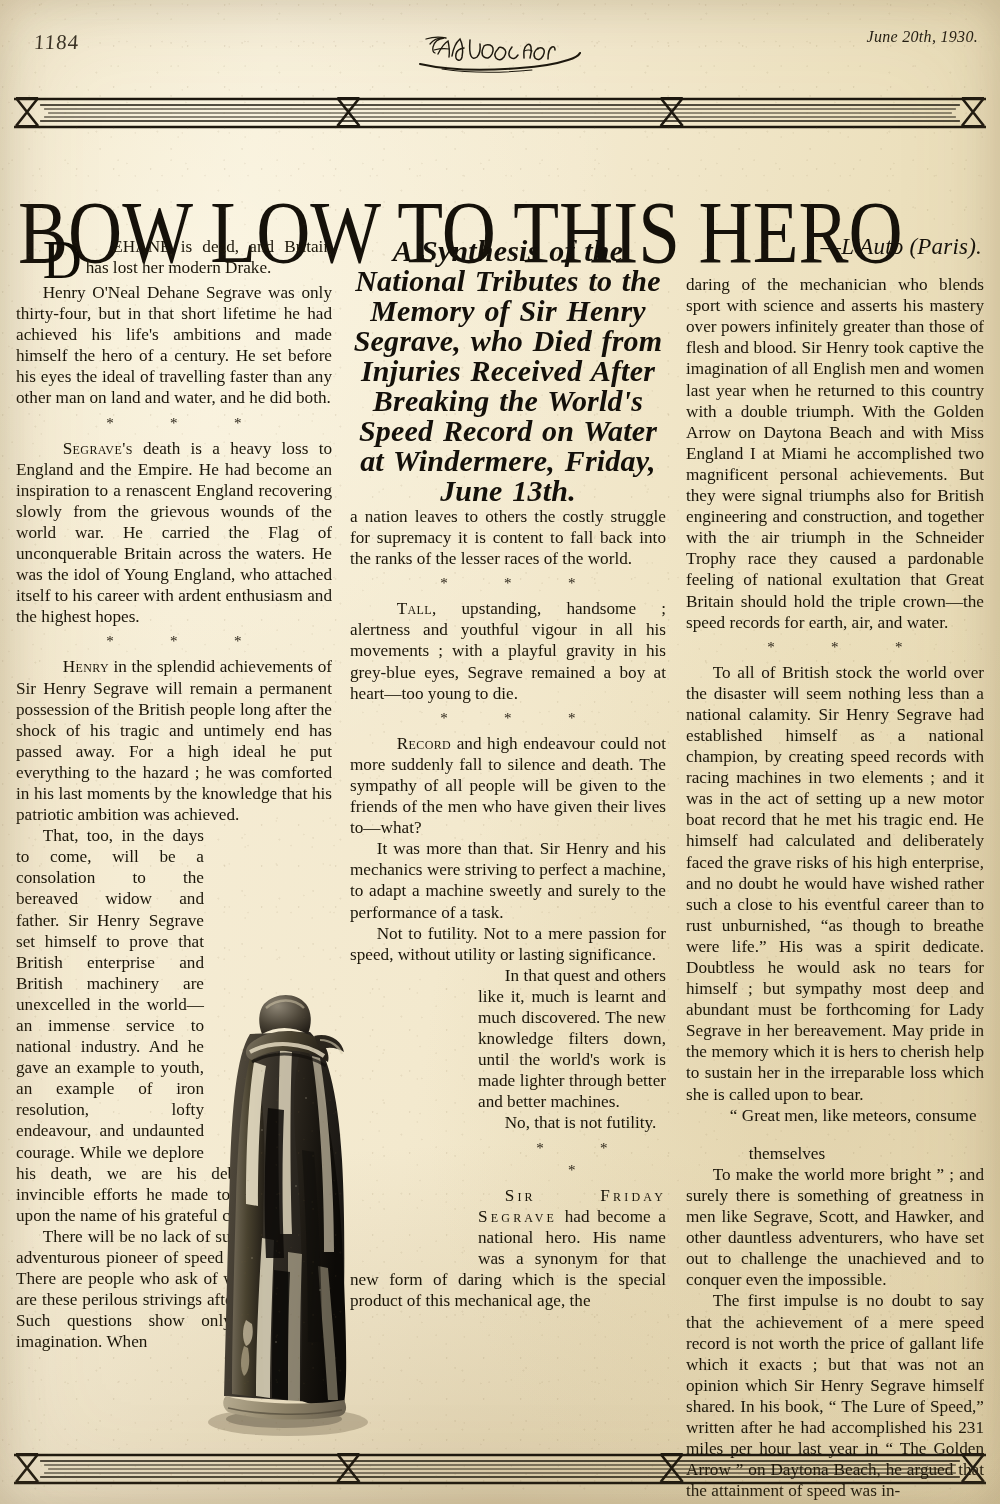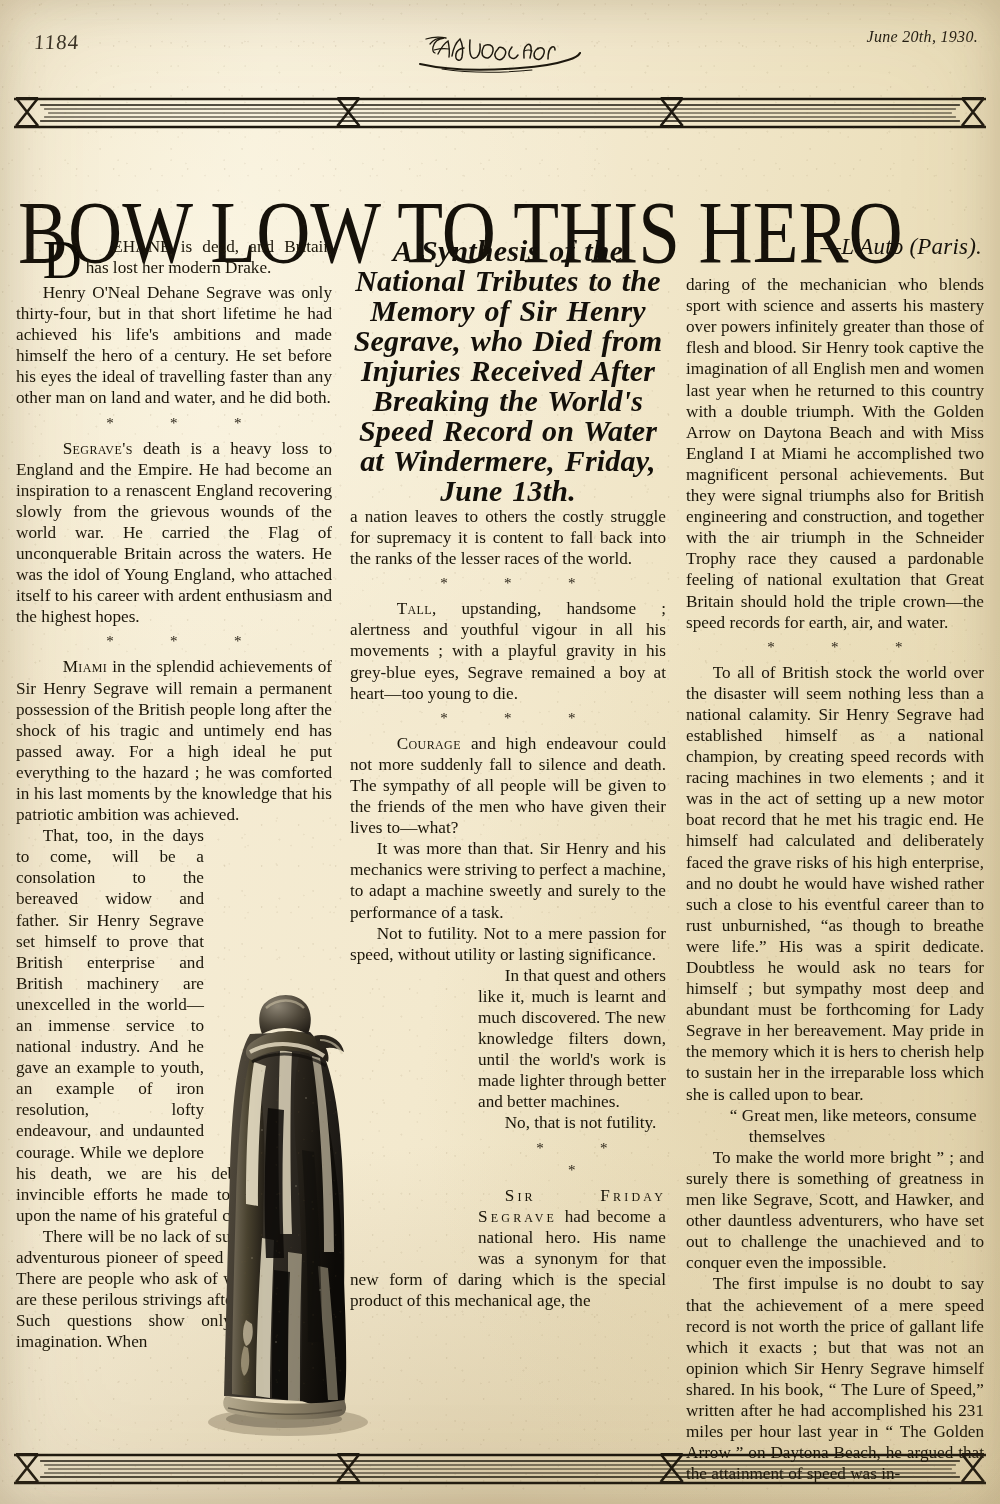--- a/index.html
+++ b/index.html
@@ -222,21 +222,21 @@
     height: 330px;
     shape-outside: inset(0);
   }
   .shape-left {
     float: left;
     width: 128px;
     height: 300px;
     shape-outside: inset(0);
   }
   .verse { text-indent: 0; padding-left: 1.0em; }
-  .verse .ind { display: block; padding-left: 1.1em; }
+  .verse .ind { display: block; padding-left: 1.1em; margin-top: 17px; }
 </style>
 </head>
 <body>
 
 <div class="page">
   <div class="content">
 
     <div class="runhead">
       <div class="folio">1184</div>
 
@@ -296,37 +296,37 @@
       <div class="col col-1">
         <p class="dropcap-para"><span class="dropcap">D</span><span>EHANE is dead, and Britain has lost her modern Drake.</span></p>
         <p>Henry O'Neal Dehane Segrave was only thirty-four, but in that short lifetime he had achieved his life's ambitions and made himself the hero of a century. He set before his eyes the ideal of travelling faster than any other man on land and water, and he did both.</p>
 
         <div class="dinkus"><span>*</span><span>*</span><span>*</span></div>
 
         <p><span class="sc">Segrave's</span><span> death is a heavy loss to England and the Empire. He had become an inspiration to a renascent England recovering slowly from the grievous wounds of the world war. He carried the Flag of unconquerable Britain across the waters. He was the idol of Young England, who attached itself to his career with ardent enthusiasm and the highest hopes.</span></p>
 
         <div class="dinkus"><span>*</span><span>*</span><span>*</span></div>
 
-        <p><span class="sc">Miami</span><span> in the splendid achievements of Sir Henry Segrave will remain a permanent possession of the British people long after the shock of his tragic and untimely end has passed away. For a high ideal he put everything to the hazard ; he was comforted in his last moments by the knowledge that his patriotic ambition was achieved.</span></p>
+        <p><span class="sc">Henry</span><span> in the splendid achievements of Sir Henry Segrave will remain a permanent possession of the British people long after the shock of his tragic and untimely end has passed away. For a high ideal he put everything to the hazard ; he was comforted in his last moments by the knowledge that his patriotic ambition was achieved.</span></p>
         <p><span class="shape-right"></span><span>That, too, in the days to come, will be a consolation to the bereaved widow and father. Sir Henry Segrave set himself to prove that British enterprise and British machinery are unexcelled in the world—an immense service to national industry. And he gave an example to youth, an example of iron resolution, lofty endeavour, and undaunted courage. While we deplore his death, we are his debtors for the invincible efforts he made to bring honour upon the name of his grateful country.</span></p>
         <p>There will be no lack of successors to the adventurous pioneer of speed who has gone. There are people who ask of what advantage are these perilous strivings after new records. Such questions show only a lack of imagination. When</p>
       </div>
 
       <div class="col col-2">
         <div class="deck">A Synthesis of the National Tributes to the Memory of Sir Henry Segrave, who Died from Injuries Received After Breaking the World's Speed Record on Water at Windermere, Friday, June 13th.</div>
 
         <p class="noindent">a nation leaves to others the costly struggle for supremacy it is content to fall back into the ranks of the lesser races of the world.</p>
 
         <div class="dinkus"><span>*</span><span>*</span><span>*</span></div>
 
         <p><span class="sc">Tall</span><span>, upstanding, handsome ; alertness and youthful vigour in all his movements ; with a playful gravity in his grey-blue eyes, Segrave remained a boy at heart—too young to die.</span></p>
 
         <div class="dinkus"><span>*</span><span>*</span><span>*</span></div>
 
-        <p><span class="sc">Courage</span><span> and high endeavour could not more suddenly fall to silence and death. The sympathy of all people will be given to the friends of the men who have given their lives to—what?</span></p>
+        <p><span class="sc">Record</span><span> and high endeavour could not more suddenly fall to silence and death. The sympathy of all people will be given to the friends of the men who have given their lives to—what?</span></p>
         <p>It was more than that. Sir Henry and his mechanics were striving to perfect a machine, to adapt a machine sweetly and surely to the performance of a task.</p>
         <p>Not to futility. Not to a mere passion for speed, without utility or lasting significance.</p>
         <p><span class="shape-left"></span><span>In that quest and others like it, much is learnt and much discovered. The new knowledge filters down, until the world's work is made lighter through better and better machines.</span></p>
         <p>No, that is not futility.</p>
 
         <div class="dinkus"><span>*</span><span>*</span><span>*</span></div>
 
         <p><span class="sc-wide">Sir Friday Segrave</span><span> had become a national hero. His name was a synonym for that new form of daring which is the special product of this mechanical age, the</span></p>
       </div>
 

